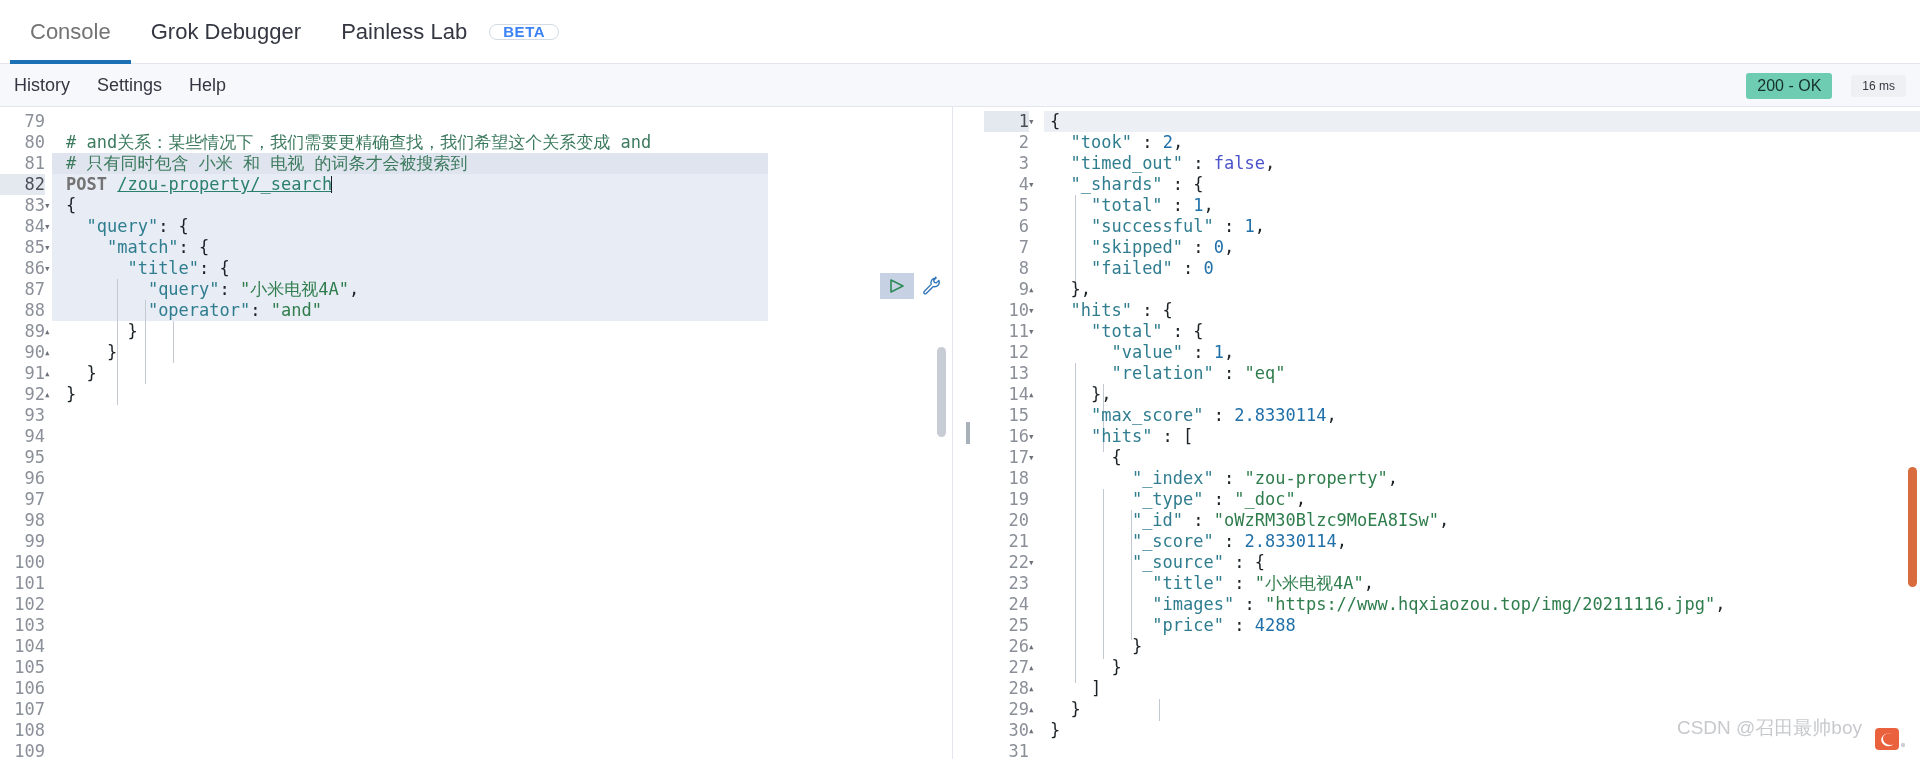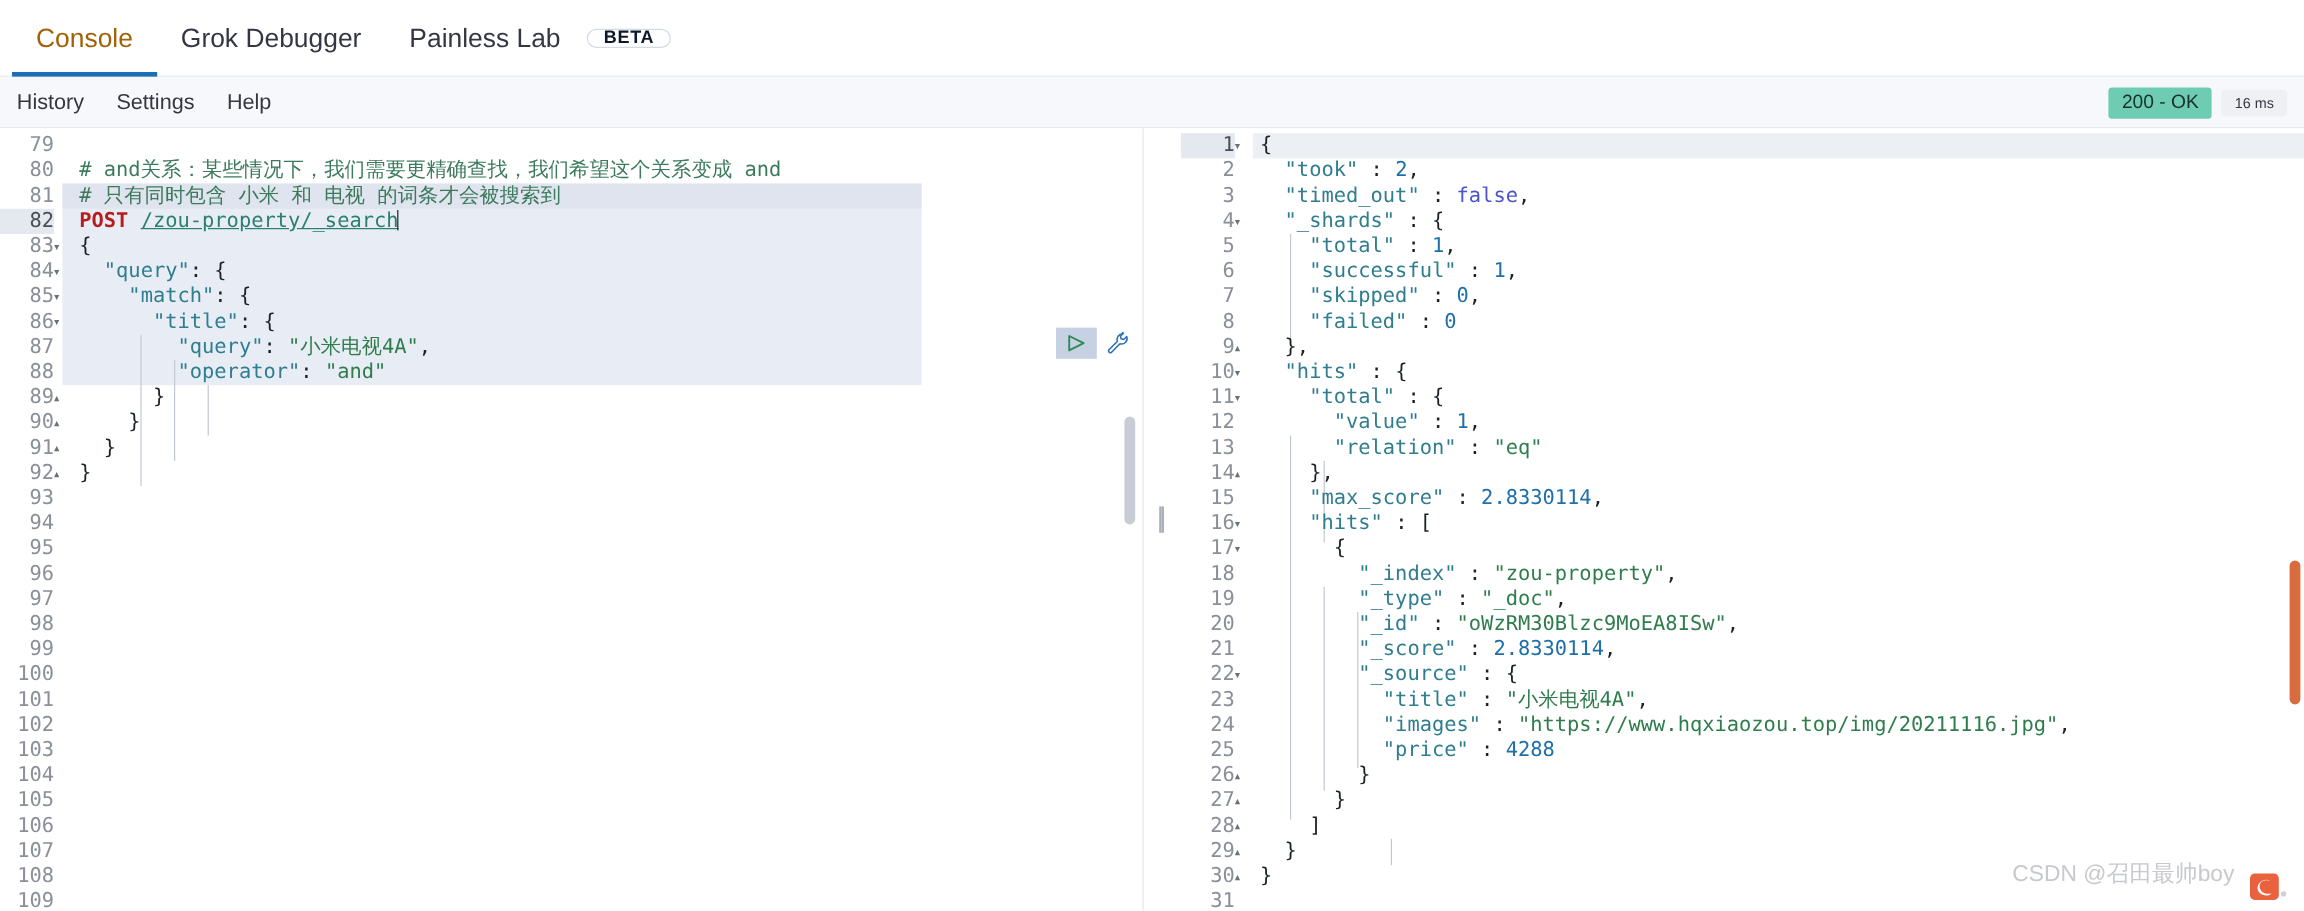--- a/index.html
+++ b/index.html
@@ -25,41 +25,41 @@
     height: 64px;
     display: flex;
     align-items: center;
     padding: 0 20px;
     font-size: 22px;
     color: #343741;
     cursor: pointer;
     position: relative;
     white-space: nowrap;
   }
-  .tab.active { color: #a16207; font-weight: 400; justify-content: center; }
+  .tab.active { color: #737373; font-weight: 400; justify-content: center; }
   .tab.active::after {
     content: "";
     position: absolute;
     left: 0; right: 0; bottom: 0;
     height: 4px;
     background: #1a6fb5;
   }
   .beta-badge {
     display: inline-flex;
     align-items: center;
     justify-content: center;
     height: 16px;
     padding: 0 13px;
     margin-left: 2px;
     border: 1px solid #d3dae6;
     border-radius: 14px;
     font-size: 15px;
     font-weight: bold;
     letter-spacing: 0.6px;
-    color: #0f172a;
+    color: #3b82f6;
     background: #fff;
   }
 
   
   .submenu {
     height: 43px;
     background: #f7f8fc;
     display: flex;
     align-items: center;
     padding-left: 14px;
@@ -75,21 +75,21 @@
     white-space: nowrap;
     text-align: right;
   }
   .status-wrap {
     position: absolute;
     right: 14px;
     top: 0;
     height: 43px;
     display: flex;
     align-items: center;
-    gap: 8px;
+    gap: 19px;
   }
   .status-ok {
     background: #6dccb1;
     color: #16302b;
     font-size: 16px;
     padding: 4px 11px;
     border-radius: 3px;
     white-space: nowrap;
   }
   .status-time {
@@ -162,21 +162,21 @@
     white-space: pre;
     color: #1b2226;
   }
   .code .ln {
     height: 21px;
     line-height: 21px;
     white-space: pre;
   }
   
   .c-comment { color: #3c7a5e; }
-  .c-method  { color: #b91c1c; font-weight: 600; }
+  .c-method  { color: #737373; font-weight: 600; }
   .c-url     { color: #2a7f6f; text-decoration: underline; }
   .c-key     { color: #2f7d8f; }
   .c-string  { color: #2f7d4c; }
   .c-number  { color: #1f6fa8; }
   .c-bool    { color: #4a53c9; }
 
   
   .sel-block {
     position: absolute;
     left: 52px;

